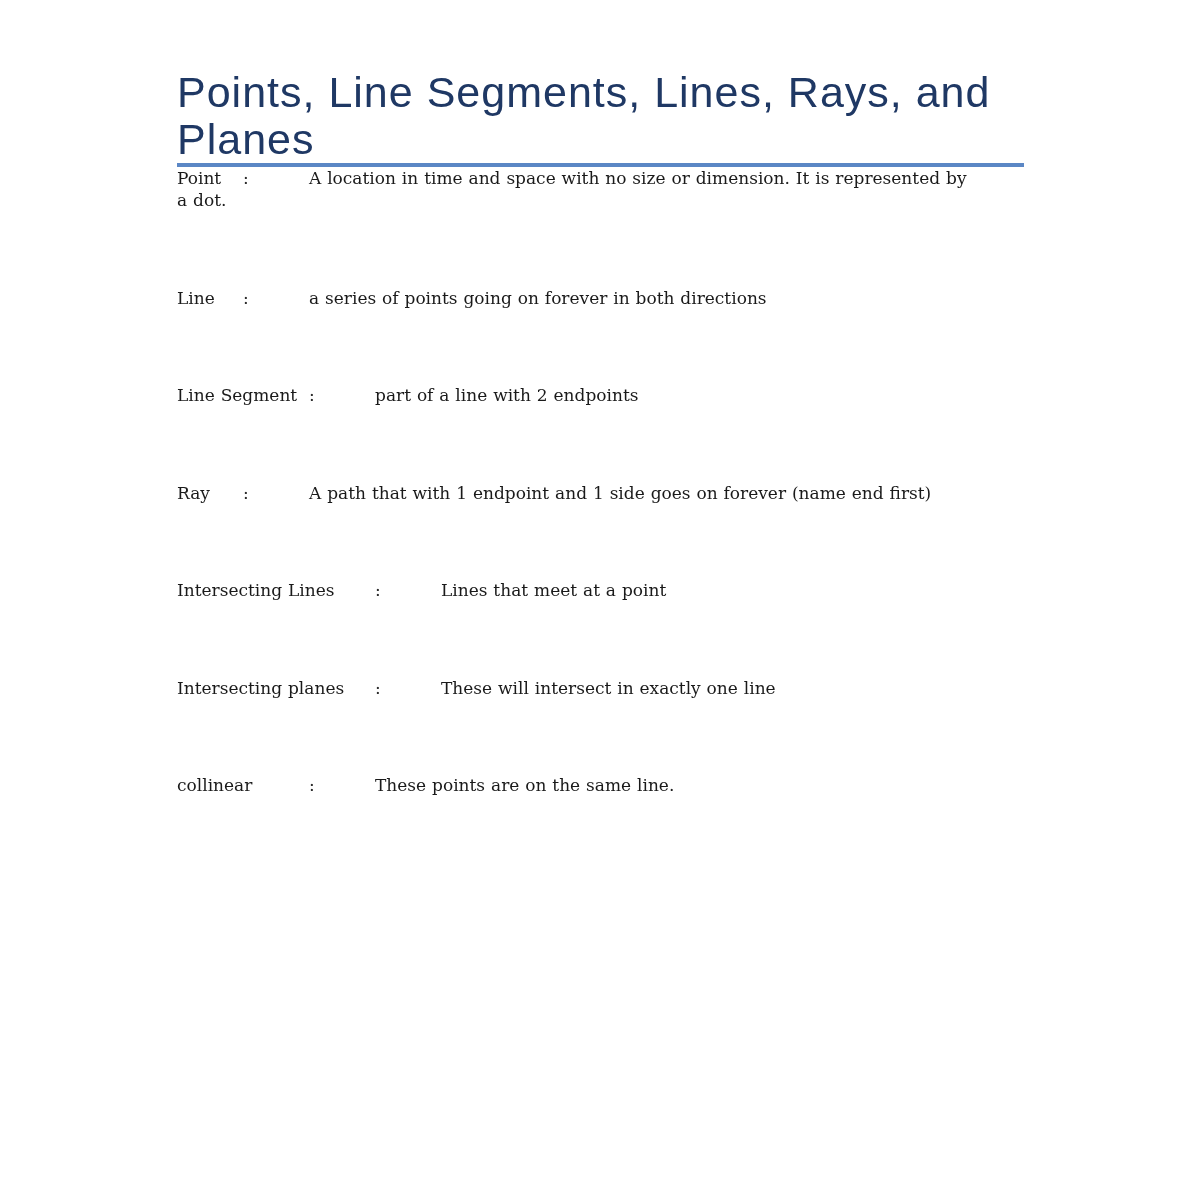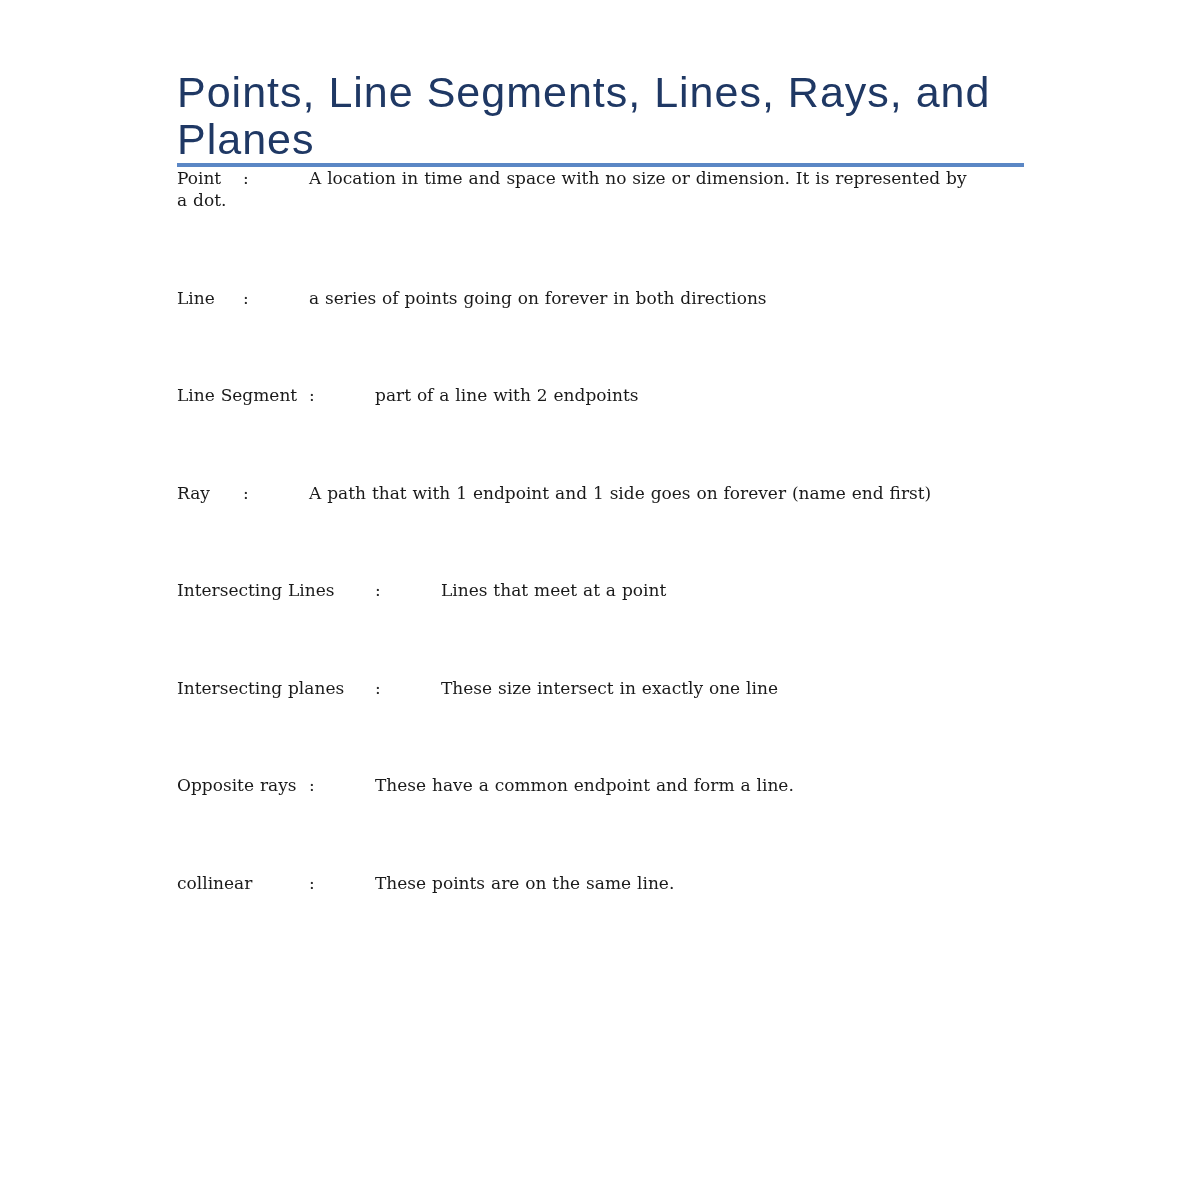--- a/index.html
+++ b/index.html
@@ -58,17 +58,16 @@
 <div class="page">
   <h1 class="doc-title">Points, Line Segments, Lines, Rays, and Planes</h1>
   <div class="title-rule"></div>
 
   <div class="entries">
     <p class="entry"><span>Point</span>	<span>:</span>	<span>A location in time and space with no size or dimension. It is represented by a dot.</span></p>
     <p class="entry"><span>Line</span>	<span>:</span>	<span>a series of points going on forever in both directions</span></p>
     <p class="entry"><span>Line Segment</span>	<span>:</span>	<span>part of a line with 2 endpoints</span></p>
     <p class="entry"><span>Ray</span>	<span>:</span>	<span>A path that with 1 endpoint and 1 side goes on forever (name end first)</span></p>
     <p class="entry"><span>Intersecting Lines</span>	<span>:</span>	<span>Lines that meet at a point</span></p>
-    <p class="entry"><span>Intersecting planes</span>	<span>:</span>	<span>These size intersect in exactly one line</span></p>
-    <p class="entry"><span>Opposite rays</span>	<span>:</span>	<span>These have a common endpoint and form a line.</span></p>
+    <p class="entry"><span>Intersecting planes</span>	<span>:</span>	<span>These will intersect in exactly one line</span></p>
     <p class="entry"><span>collinear</span>	<span>:</span>	<span>These points are on the same line.</span></p>
   </div>
 </div>
 
 </body></html>

